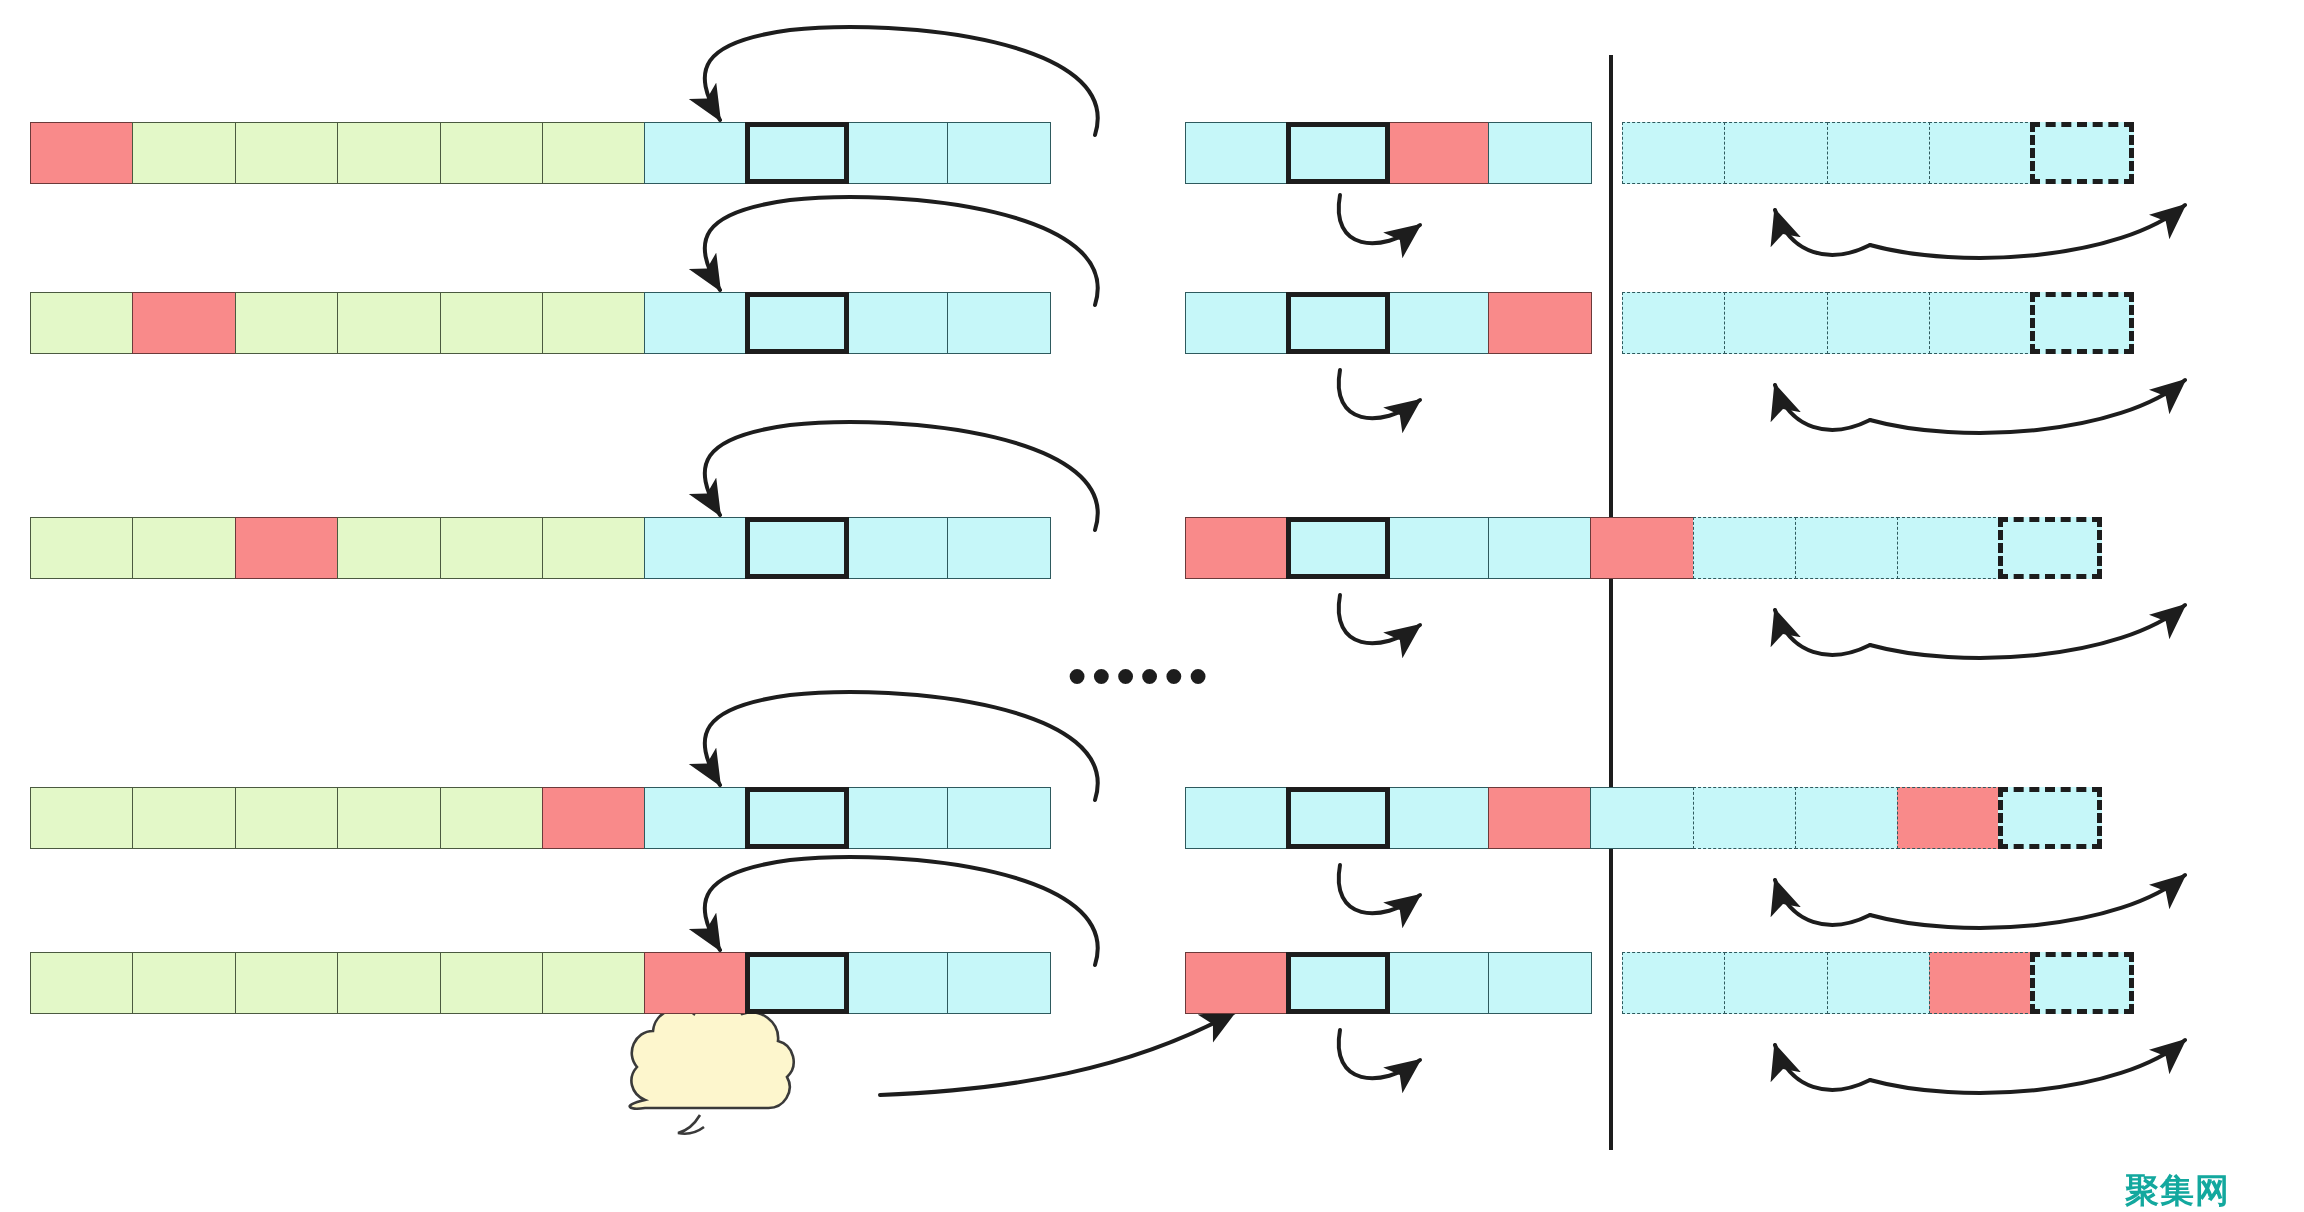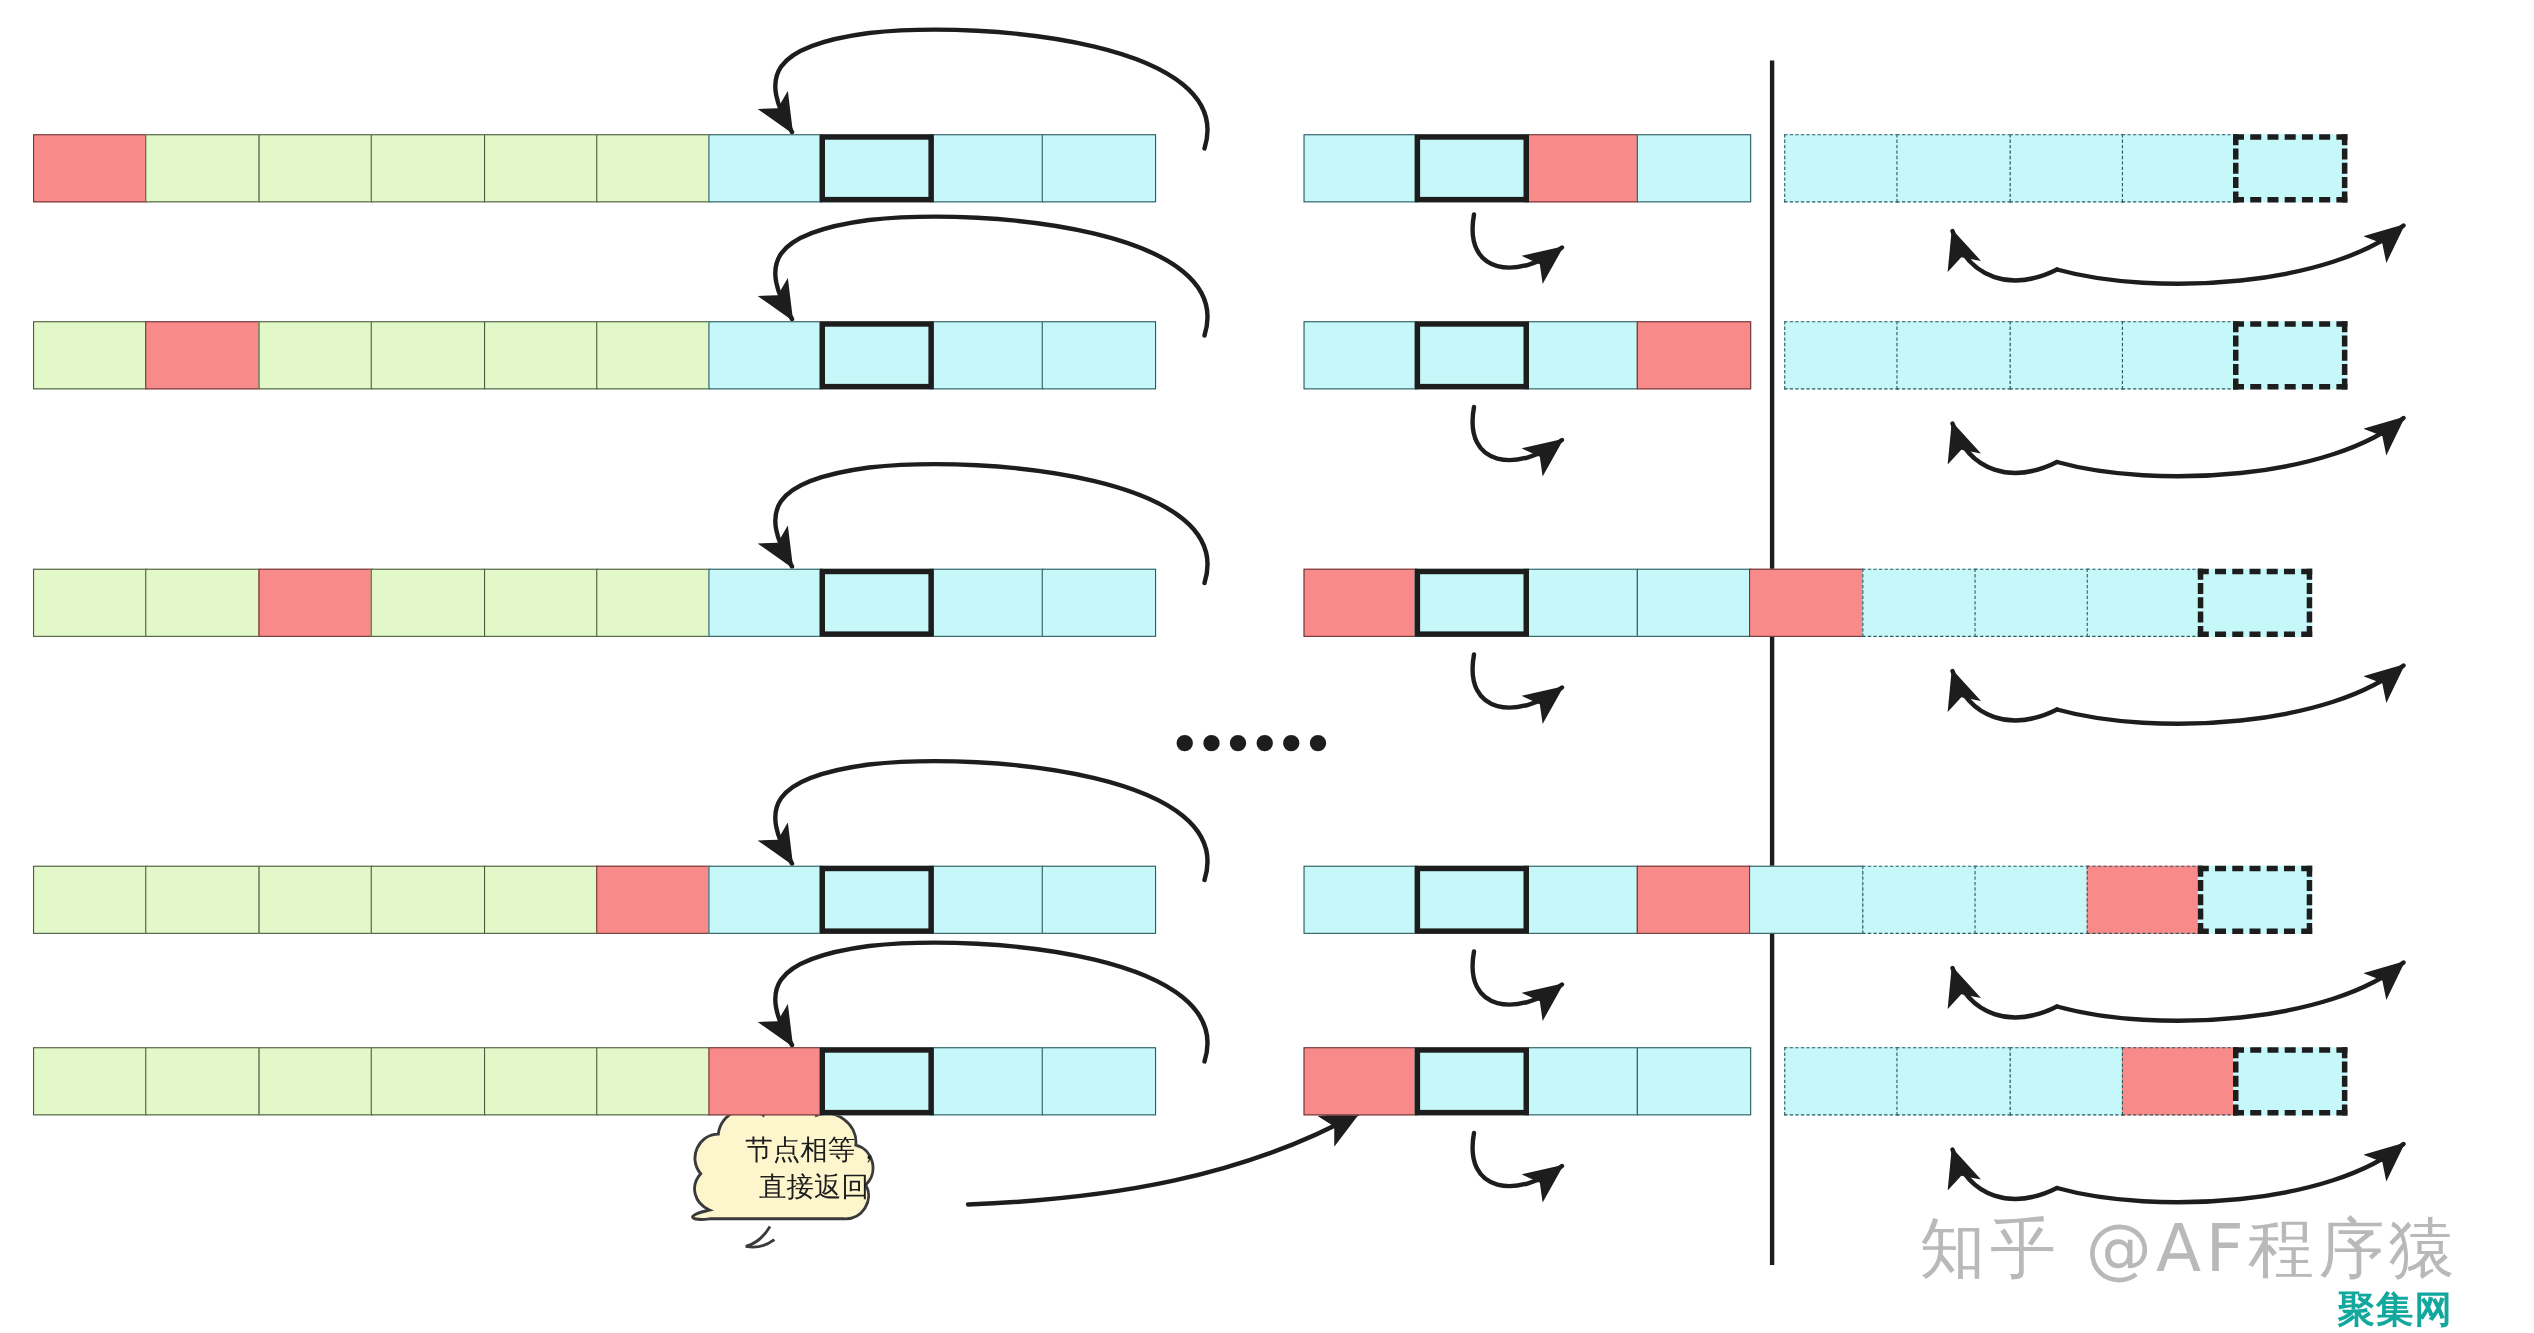--- a/index.html
+++ b/index.html
@@ -283,21 +283,16 @@
     <div class="cell blue" style="width:104px;"></div>
     <div class="cell dashed" style="width:104px;margin-left:30px;"></div>
     <div class="cell dashed" style="width:104px;"></div>
     <div class="cell dashed" style="width:104px;"></div>
     <div class="cell dashed-red" style="width:104px;"></div>
     <div class="cell dashed cursor dashedcursor" style="width:104px;"></div>
   </div>
 
   <div class="dots" style="left:1068px;top:650px;">••••••</div>
 
-  <div class="cloud" style="left:620px;top:1005px;">
-    <div class="cloud-text">节点相等，
-直接返回</div>
-  </div>
-
-  <div class="wm-main" style="left:1745px;top:1095px;">知乎 @AF程序猿</div>
+
   <div class="wm-sub" style="left:2125px;top:1168px;">聚集网</div>
 
 </div>
 
 </body></html>

